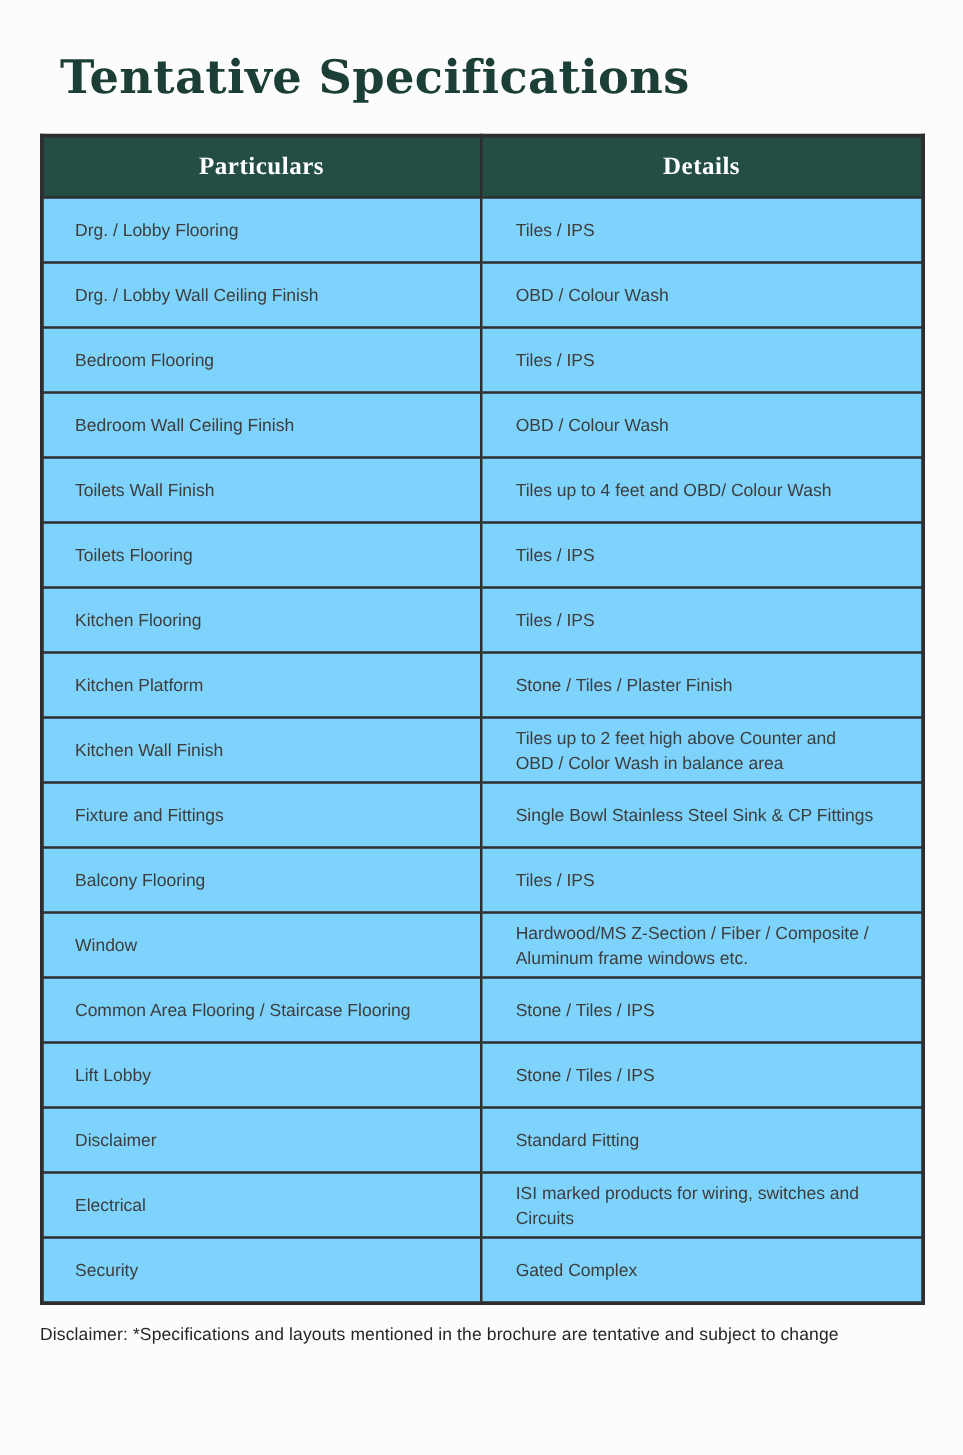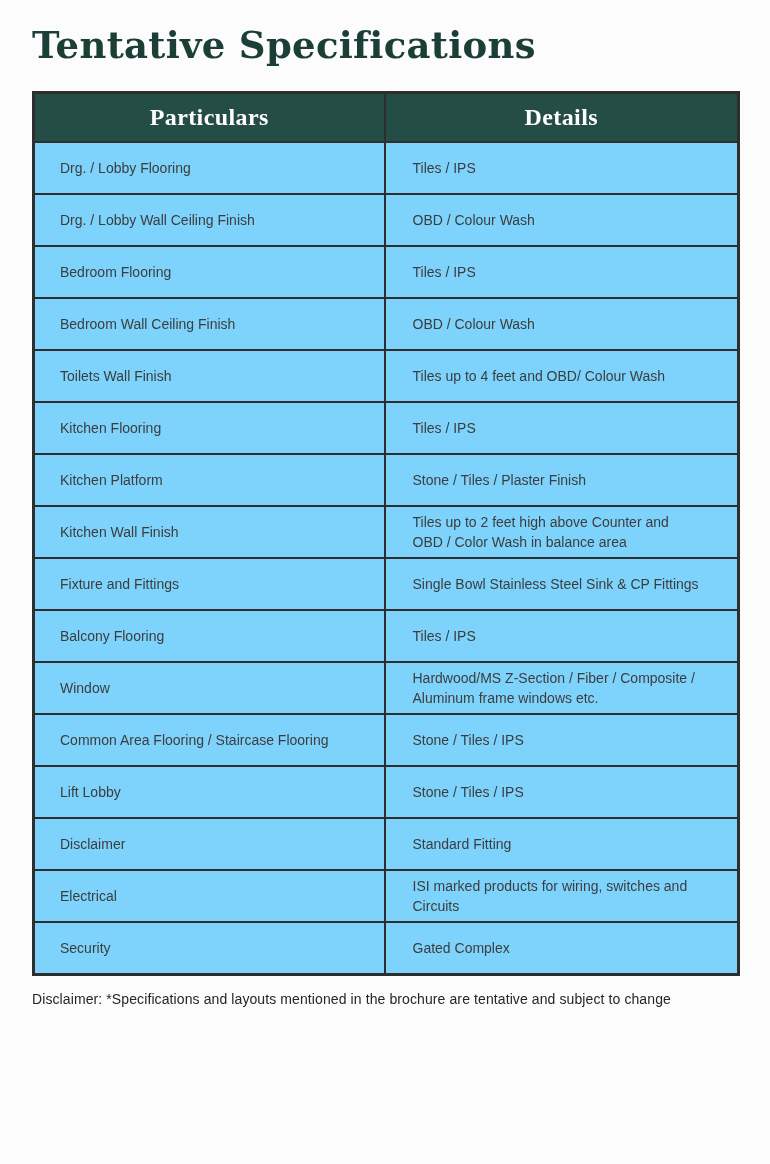--- a/index.html
+++ b/index.html
@@ -20,21 +20,21 @@
     font-family: "Liberation Sans", sans-serif;
     overflow: hidden;
   }
   .page {
     position: relative;
     width: 770px;
     height: 1164px;
     background: var(--page-bg);
   }
   .title {
-    margin: 0;
+    margin: 16px;
     padding: 24px 0 0 32px;
     font-family: "DejaVu Serif", serif;
     font-weight: bold;
     font-size: 37px;
     line-height: 1.15;
     color: var(--title-color);
     letter-spacing: 0.3px;
   }
   table.spec {
     border-collapse: collapse;
@@ -44,21 +44,21 @@
     border: 3px solid var(--border-color);
     background: #fdfdfd;
   }
   col.c1 { width: 351px; }
   col.c2 { width: 354px; }
   table.spec th {
     background: var(--header-bg);
     color: var(--header-text);
     font-family: "Liberation Serif", serif;
     font-weight: bold;
-    font-size: 24px;
+    font-size: 20px;
     letter-spacing: 0.4px;
     height: 50px;
     text-align: center;
     vertical-align: middle;
     border: 2px solid var(--border-color);
   }
   table.spec td {
     height: 52px;
     border: 2px solid var(--border-color);
     vertical-align: middle;
@@ -114,20 +114,24 @@
   <tr>
     <td class="particulars">Bedroom Wall Ceiling Finish</td>
     <td class="details">OBD / Colour Wash</td>
   </tr>
 
   <tr>
     <td class="particulars">Toilets Wall Finish</td>
     <td class="details">Tiles up to 4 feet and OBD/ Colour Wash</td>
   </tr>
 
+  <tr>
+    <td class="particulars">Toilets Flooring</td>
+    <td class="details">Tiles / IPS</td>
+  </tr>
 
   <tr>
     <td class="particulars">Kitchen Flooring</td>
     <td class="details">Tiles / IPS</td>
   </tr>
 
   <tr>
     <td class="particulars">Kitchen Platform</td>
     <td class="details">Stone / Tiles / Plaster Finish</td>
   </tr>

